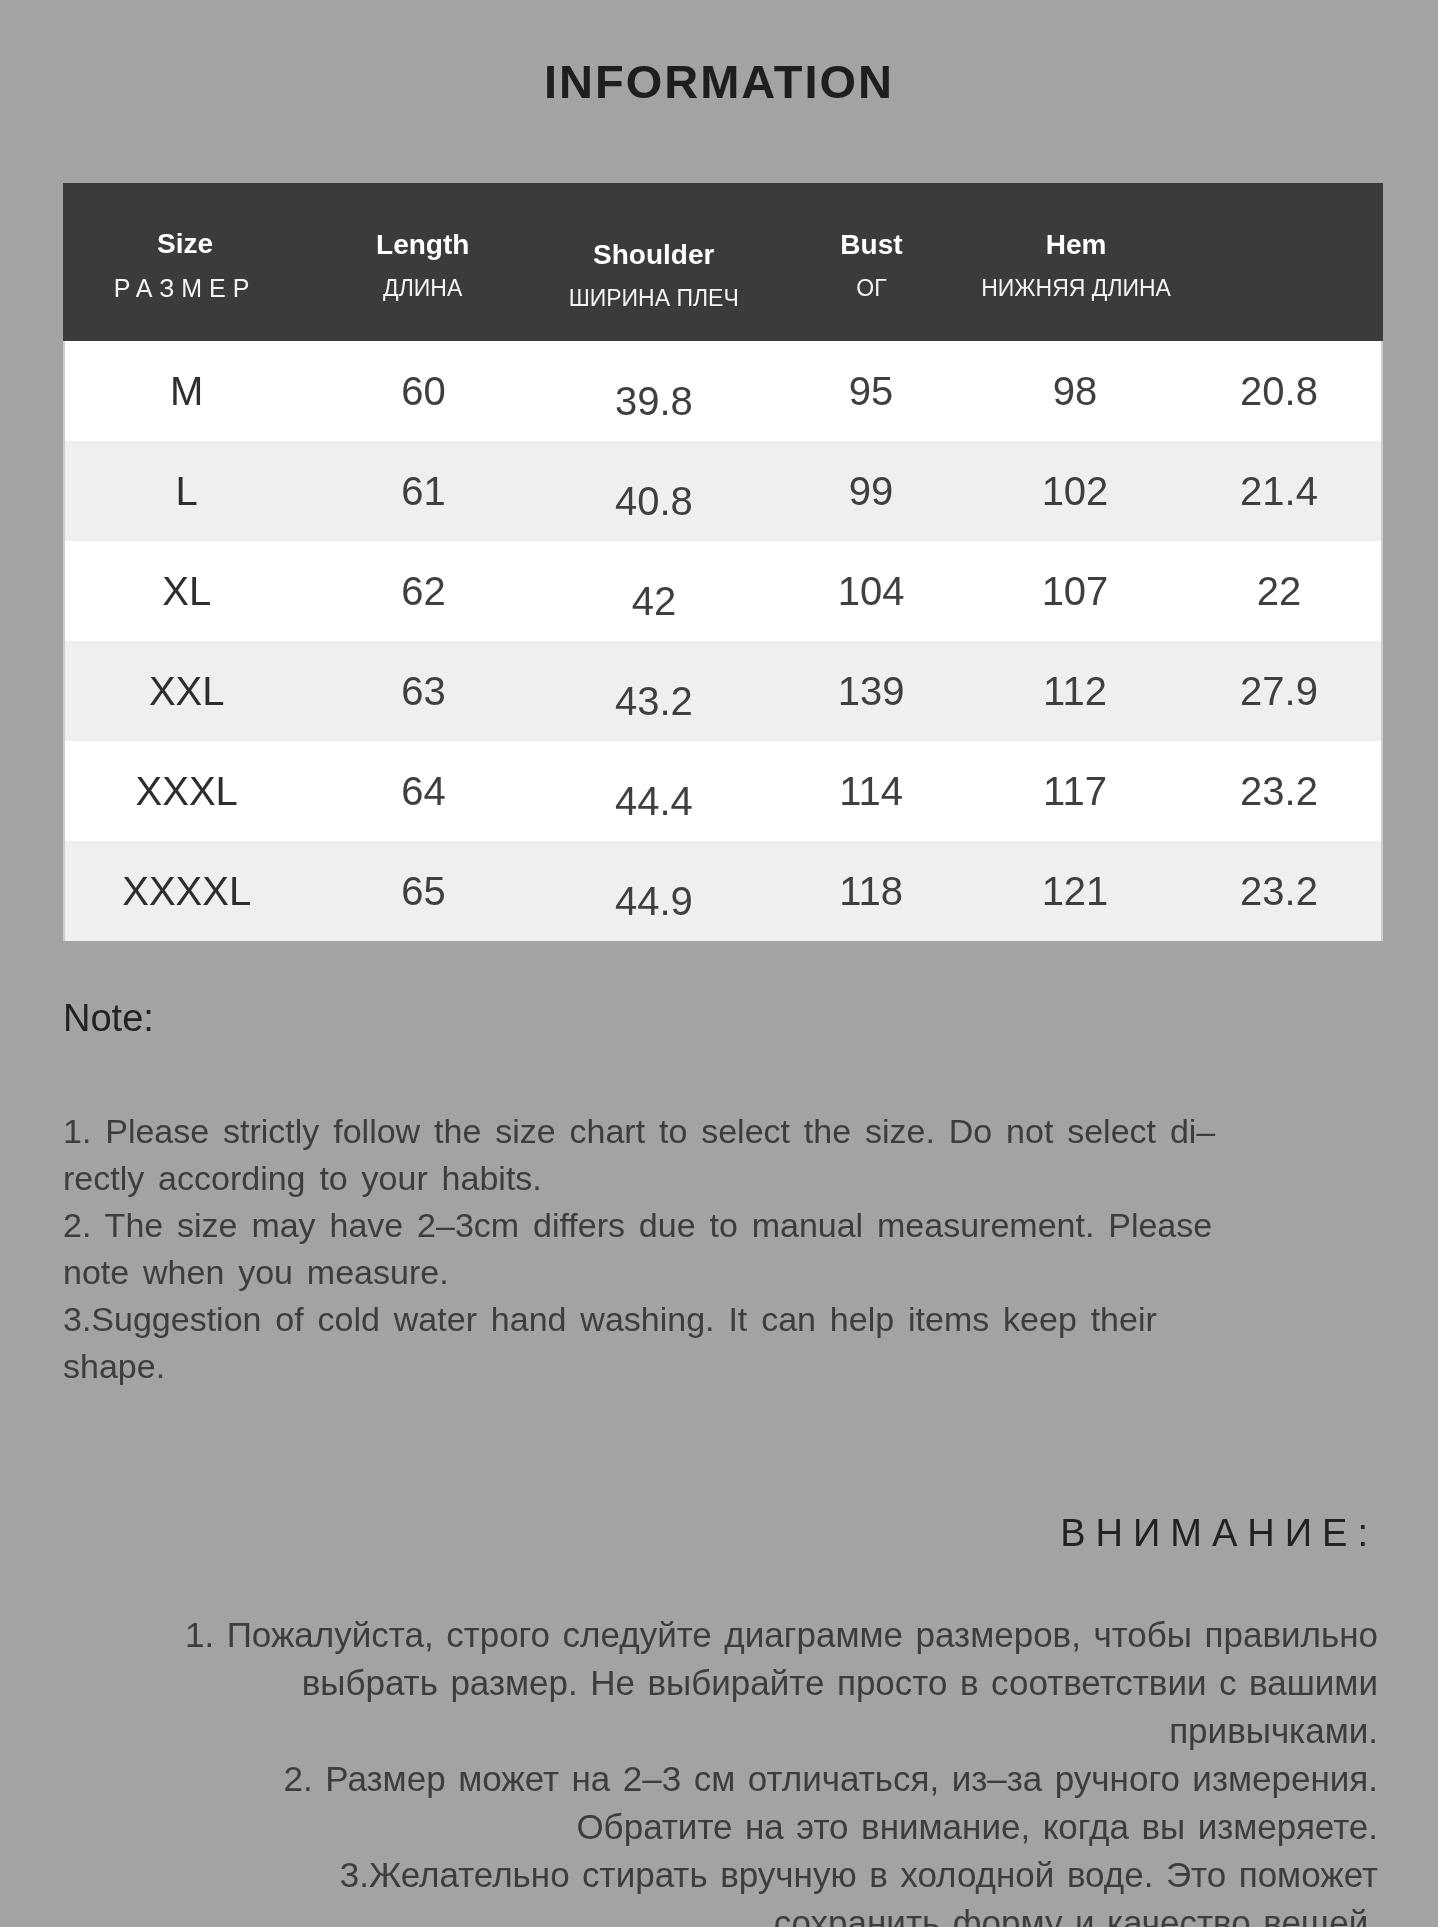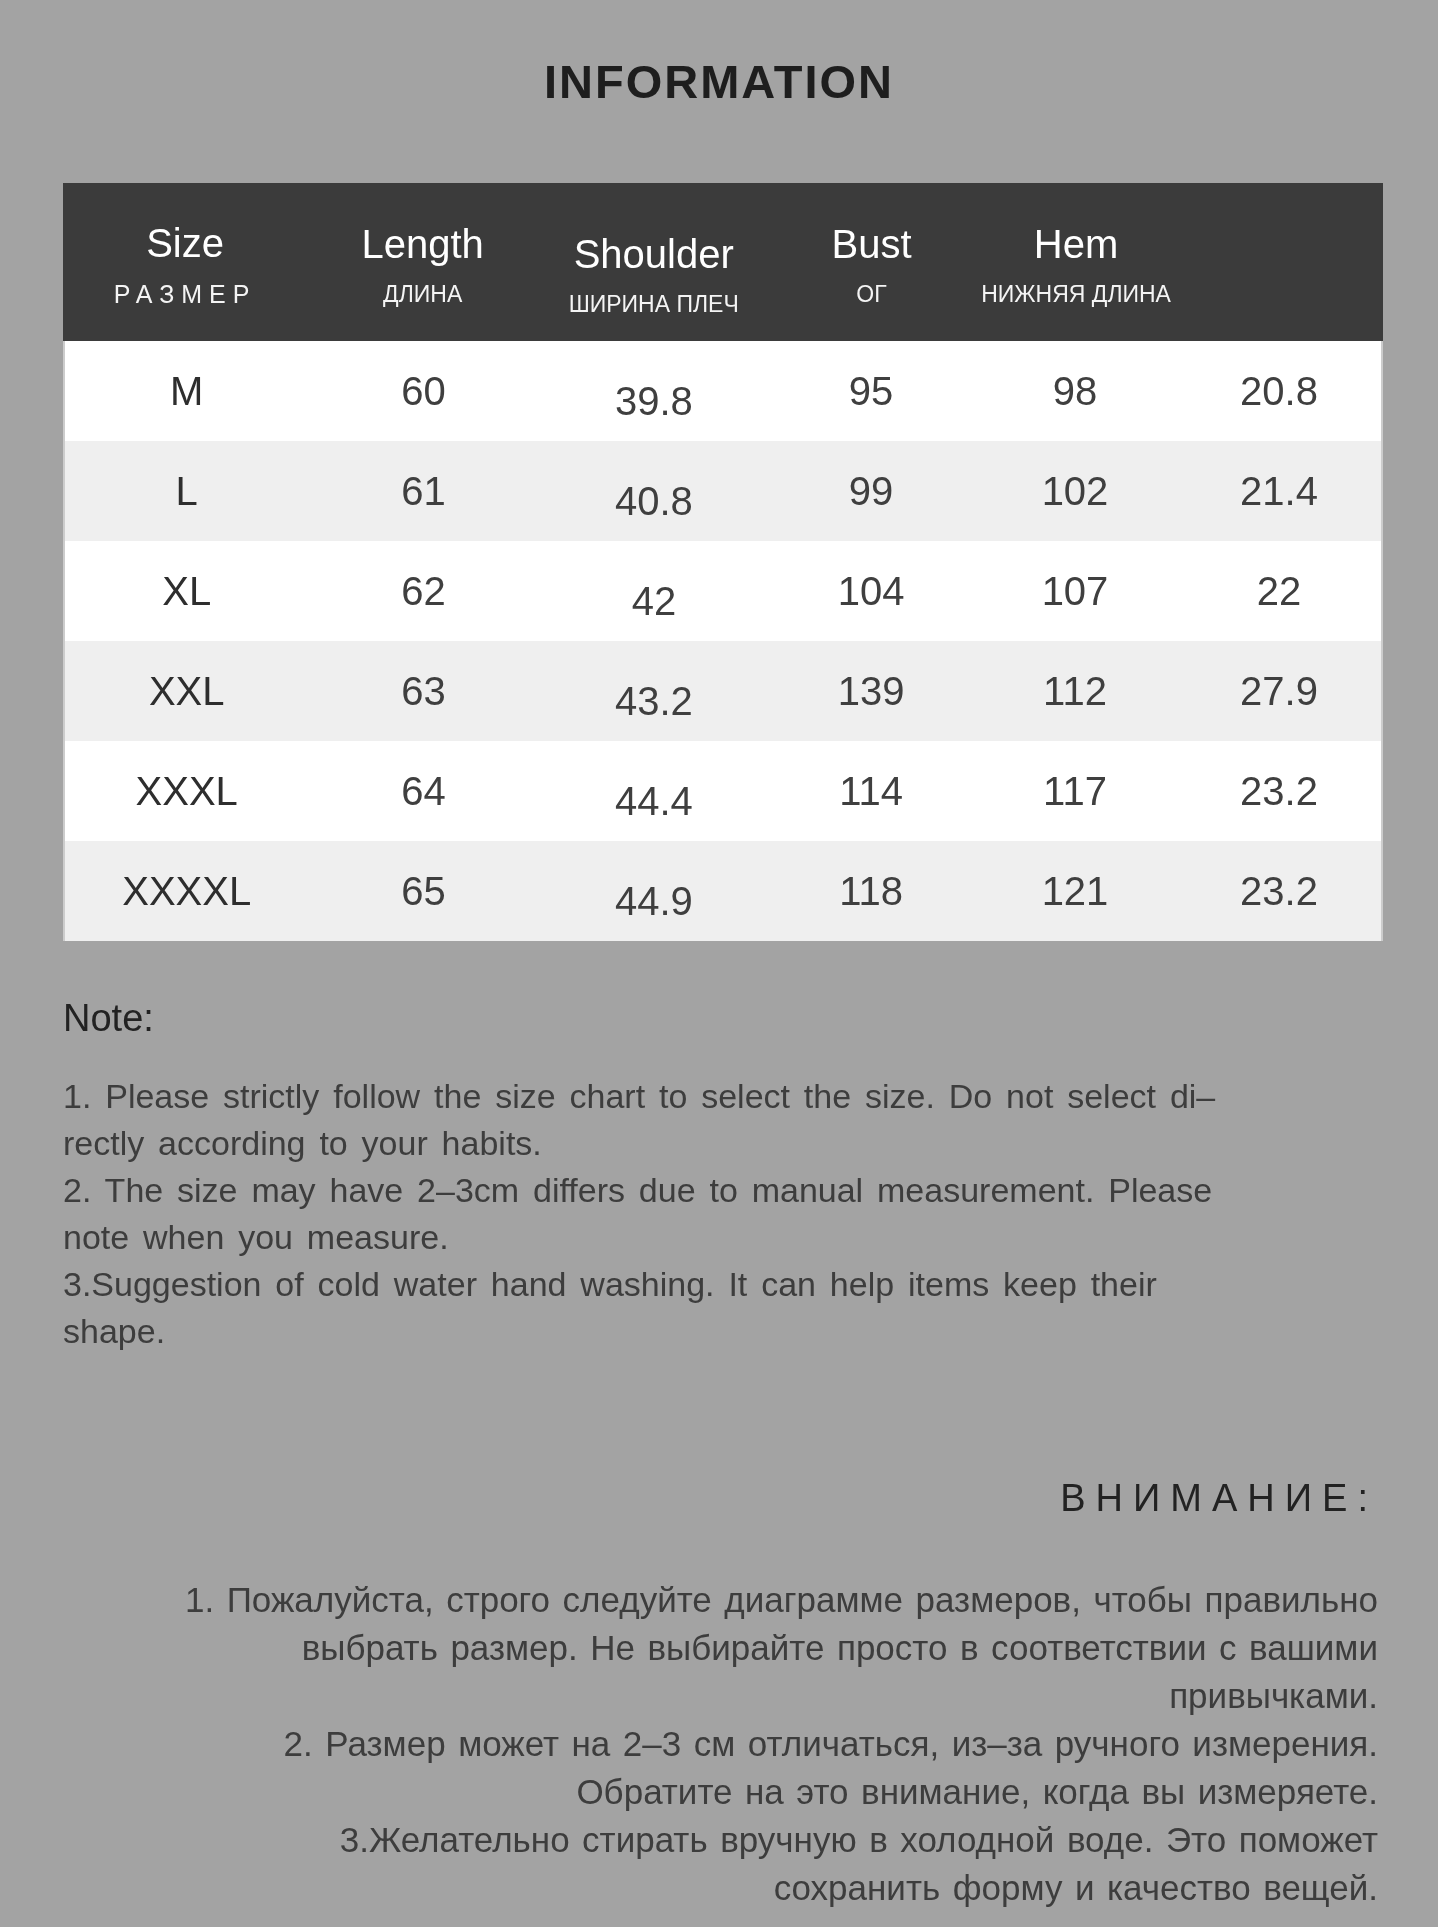--- a/index.html
+++ b/index.html
@@ -33,21 +33,21 @@
     align-items:stretch;
   }
   .thead .col {
     display:flex;
     flex-direction:column;
     align-items:center;
     justify-content:center;
     gap:14px;
     padding-top:6px;
   }
-  .thead .en { color:#ffffff; font-size:40px; font-weight:400; }
+  .thead .en { color:#ffffff; font-size:28px; font-weight:700; }
   .thead .ru { color:#f4f4f4; font-size:23px; font-weight:400; white-space:nowrap; }
   .thead .col:nth-child(1) .ru { letter-spacing:7px; font-size:25px; }
   .col:nth-child(1), .cell:nth-child(1) { width:18.5%; }
   .col:nth-child(2), .cell:nth-child(2) { width:17.5%; }
   .col:nth-child(3), .cell:nth-child(3) { width:17.5%;margin-top:20px; }
   .col:nth-child(4), .cell:nth-child(4) { width:15.5%; }
   .col:nth-child(5), .cell:nth-child(5) { width:15.5%; }
   .col:nth-child(6), .cell:nth-child(6) { width:15.5%; }
   .tbody {
     border-left:2px solid #cccccc;
@@ -67,21 +67,21 @@
   }
   .cell.size { color:#2e2e2e; }
   
   .note-en { margin:56px 60px 0 63px; }
   .note-h {
     margin:0;
     font-size:38px;
     font-weight:400;
     color:#222222;
   }
-  .note-en .para { margin-top:33px; }
+  .note-en .para { margin-top:68px; }
   .line {
     font-size:34px;
     line-height:47px;
     color:#3d3d3d;
     word-spacing:0.13em;
   }
   .note-ru { margin:122px 60px 0 63px;text-align:right; }
   .note-ru .note-h { letter-spacing:10px; font-size:38px; }
   .note-ru .para { margin-top:56px; }
   .note-ru .line { font-size:35px; line-height:48px; word-spacing:0.08em; }

